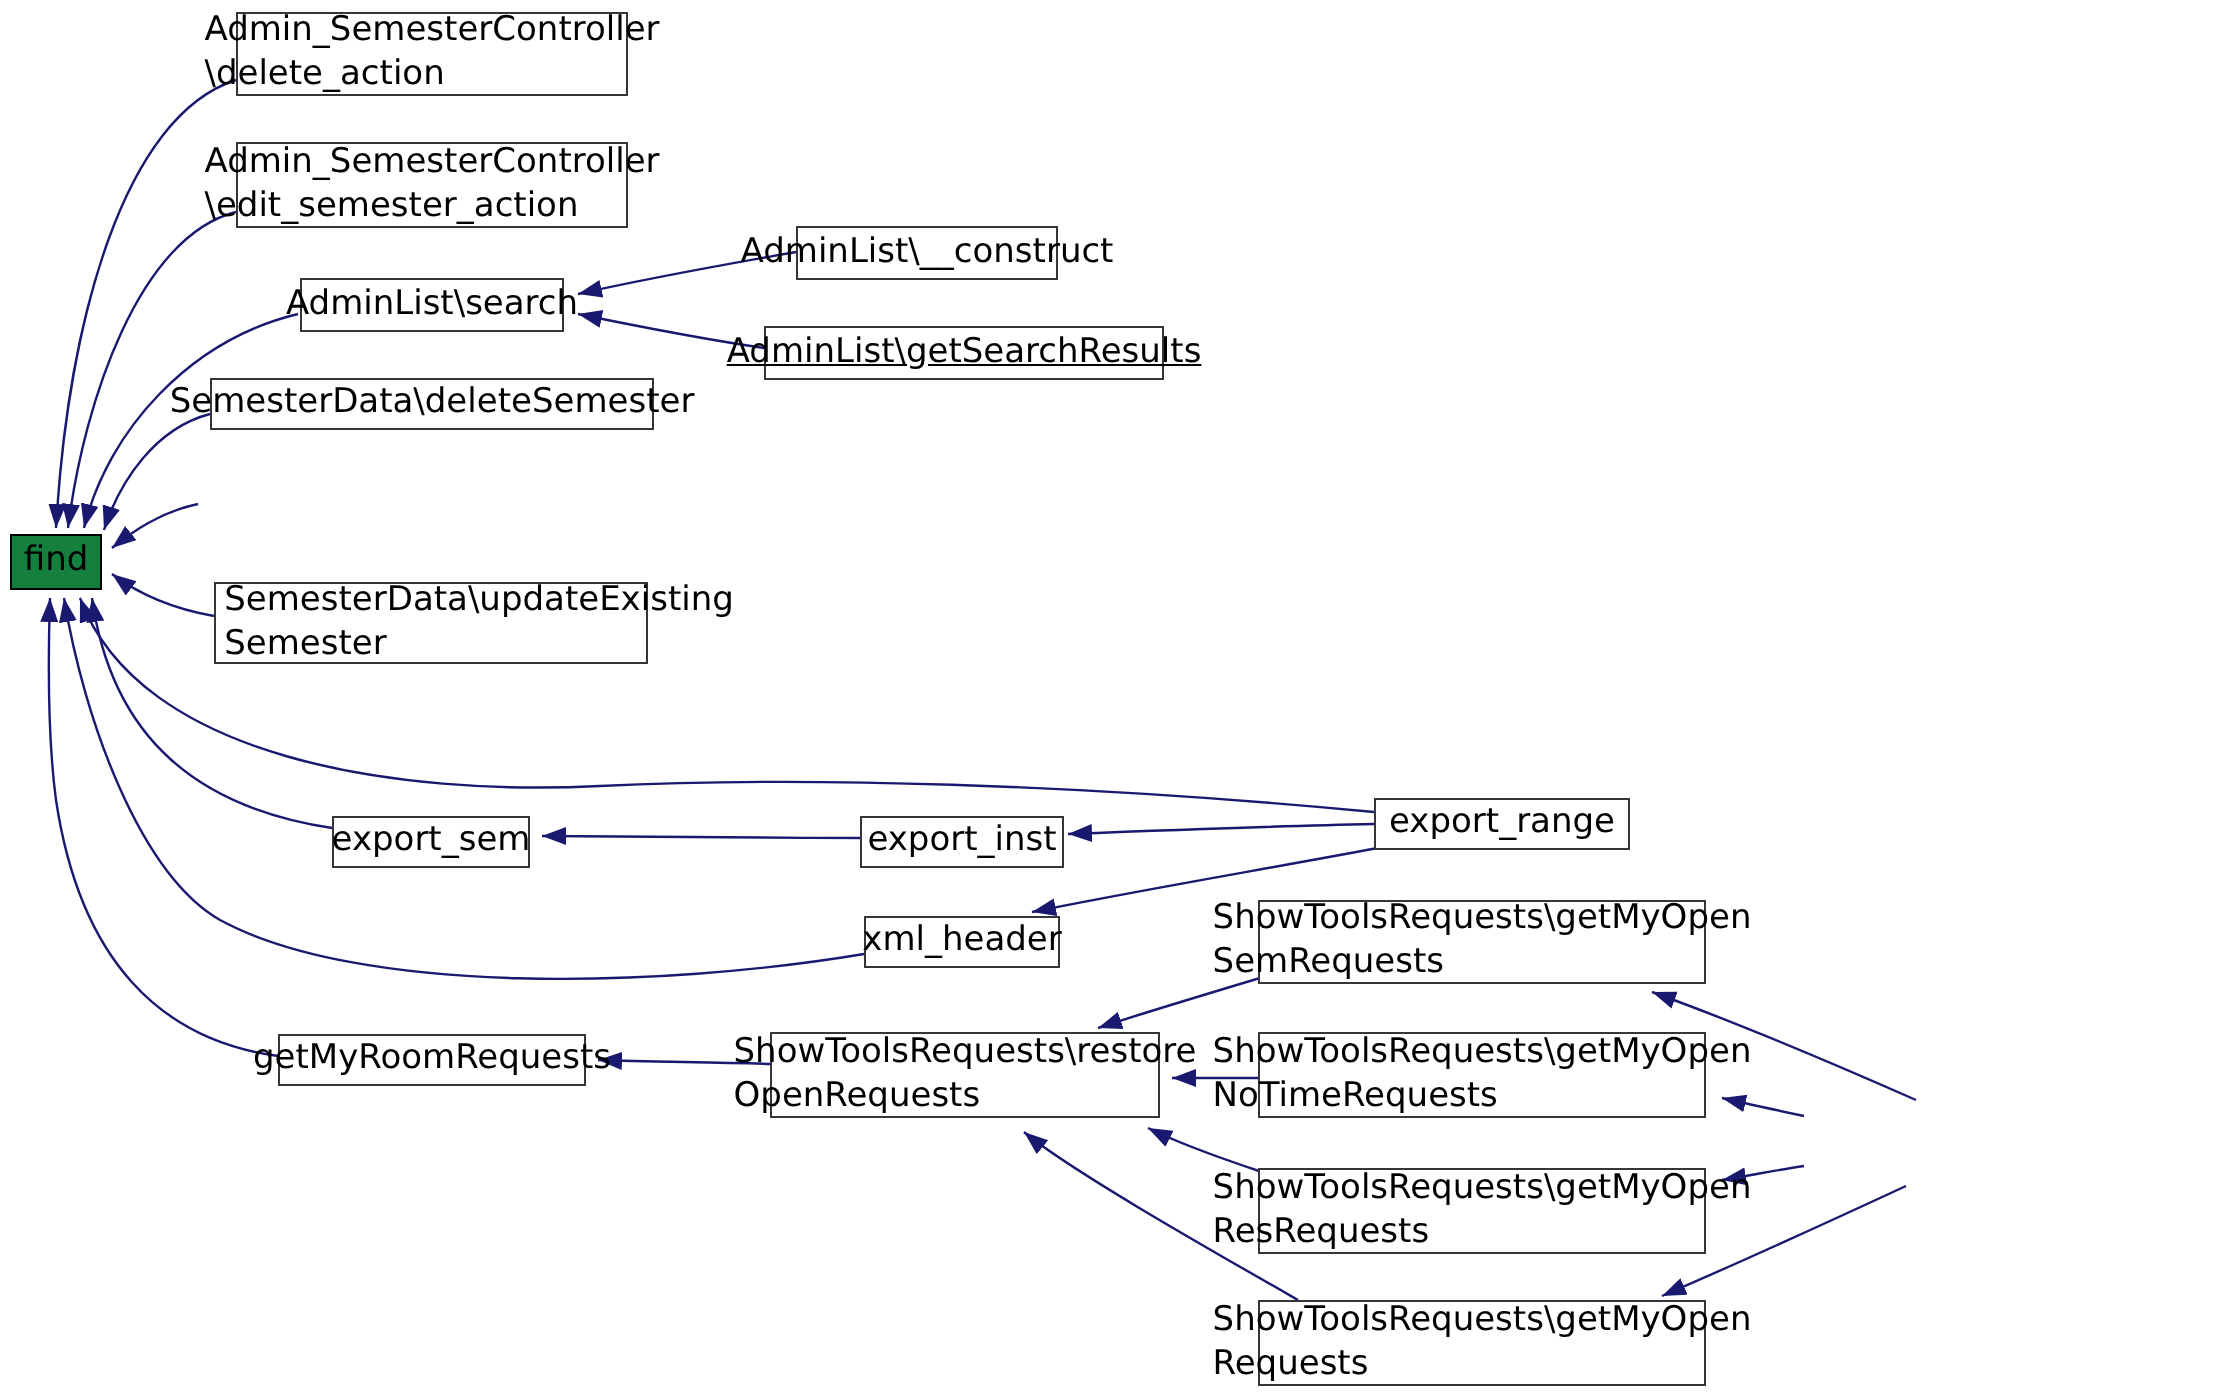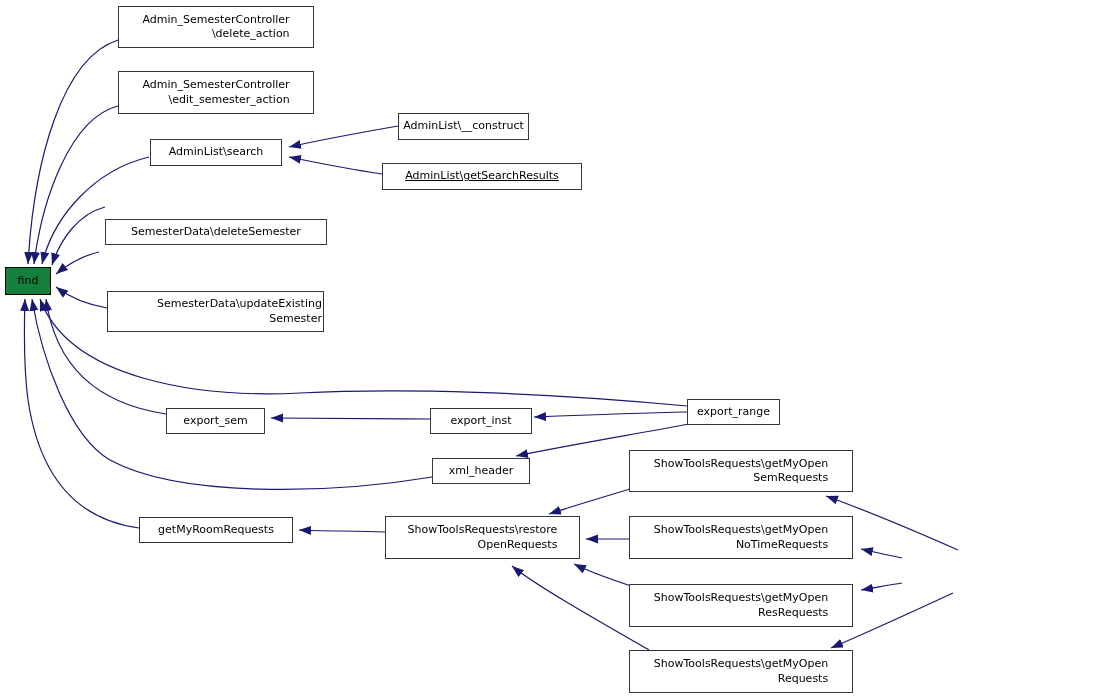--- a/index.html
+++ b/index.html
@@ -13,23 +13,23 @@
   #edges { position:absolute; left:0; top:0; }
   .node {
     position:absolute;
     box-sizing:border-box;
     border:1px solid #36363a;
     background:#ffffff;
     color:#000000;
     display:flex;
     align-items:center;
     justify-content:center;
-    text-align:right;
+    text-align:left;
     white-space:pre-line;
-    font-size:11px;
+    font-size:17px;
     line-height:1.28;
     cursor:pointer;
   }
   .node.current {
     background:#15803d;
     border-color:#000000;
     cursor:default;
   }
   .edge { fill:none; stroke:#191970; stroke-width:1.2; }
 </style>
@@ -70,27 +70,27 @@
     <path class="edge" marker-end="url(#arrow)" d="M 953,593 C 912,612 868,632 831,648"></path>
   </svg>
 
   <div class="node" style="left:118px; top:6px; width:196px; height:42px;">Admin_SemesterController
 \delete_action</div>
   <div class="node" style="left:118px; top:71px; width:196px; height:43px;">Admin_SemesterController
 \edit_semester_action</div>
   <div class="node" style="left:150px; top:139px; width:132px; height:27px;">AdminList\search</div>
   <div class="node" style="left:398px; top:113px; width:131px; height:27px;">AdminList\__construct</div>
   <div class="node" style="left:382px; top:163px; width:200px; height:27px;text-decoration:underline;">AdminList\getSearchResults</div>
-  <div class="node" style="left:105px; top:189px; width:222px; height:26px;margin-top:30px;">SemesterData\deleteSemester</div>
+  <div class="node" style="left:105px; top:189px; width:222px; height:26px;">SemesterData\deleteSemester</div>
   <div class="node current" style="left:5px; top:267px; width:46px; height:28px;">find</div>
   <div class="node" style="left:107px; top:291px; width:217px; height:41px;padding-left:48px;">SemesterData\updateExisting
 Semester</div>
   <div class="node" style="left:166px; top:408px; width:99px; height:26px;">export_sem</div>
   <div class="node" style="left:430px; top:408px; width:102px; height:26px;">export_inst</div>
-  <div class="node" style="left:687px; top:399px; width:93px; height:26px;">export_range</div>
+  <div class="node" style="left:687px; top:399px; width:128px; height:26px;">export_range</div>
   <div class="node" style="left:432px; top:458px; width:98px; height:26px;">xml_header</div>
   <div class="node" style="left:629px; top:450px; width:224px; height:42px;">ShowToolsRequests\getMyOpen
 SemRequests</div>
   <div class="node" style="left:139px; top:517px; width:154px; height:26px;">getMyRoomRequests</div>
   <div class="node" style="left:385px; top:516px; width:195px; height:43px;">ShowToolsRequests\restore
 OpenRequests</div>
   <div class="node" style="left:629px; top:516px; width:224px; height:43px;">ShowToolsRequests\getMyOpen
 NoTimeRequests</div>
   <div class="node" style="left:629px; top:584px; width:224px; height:43px;">ShowToolsRequests\getMyOpen
 ResRequests</div>

